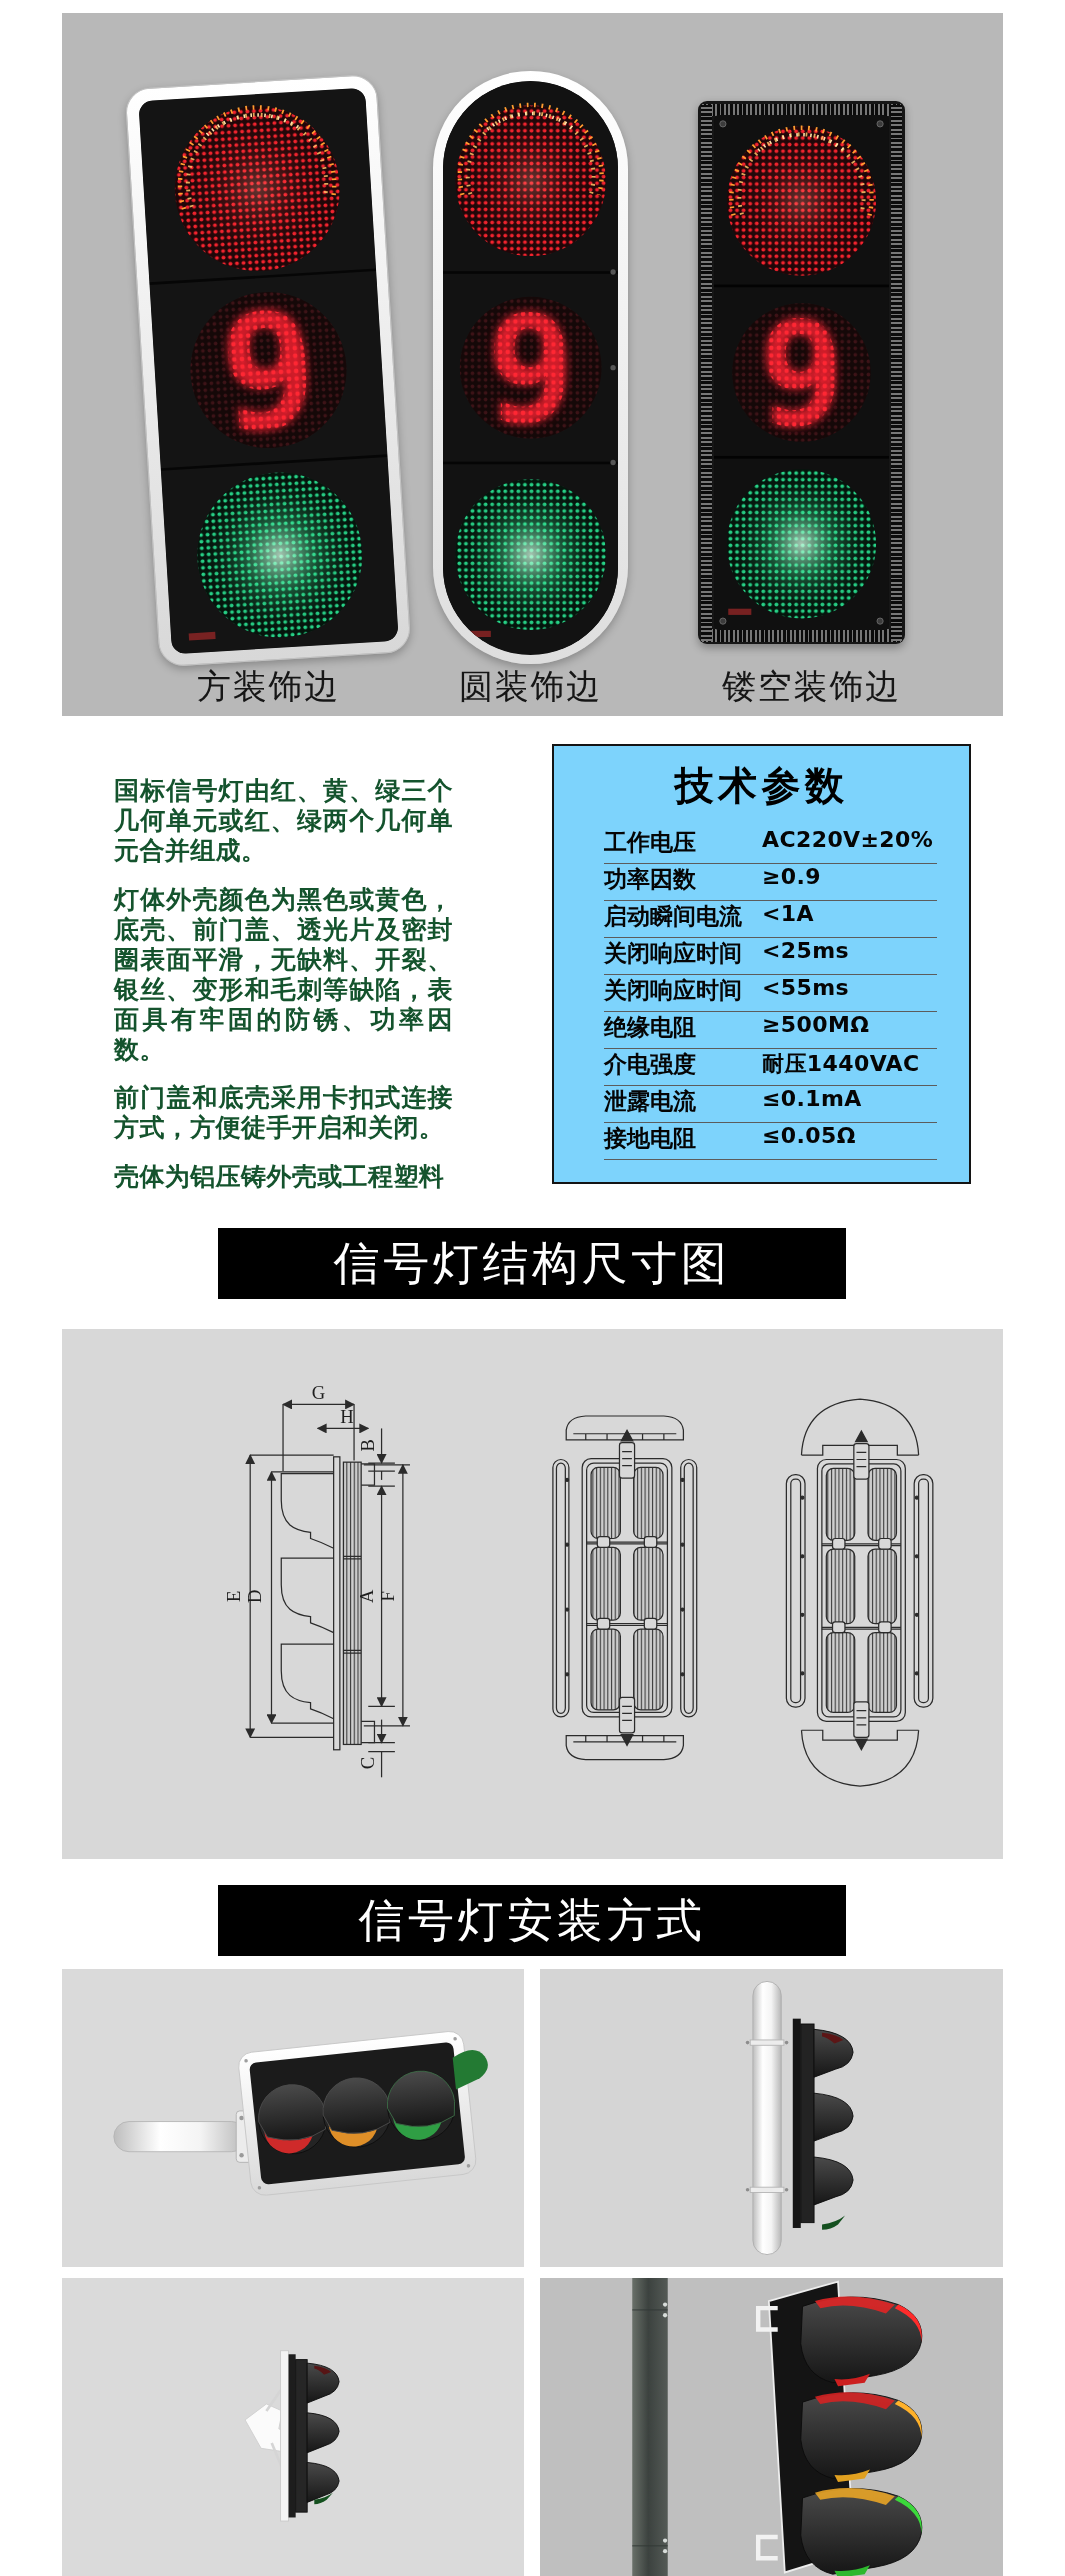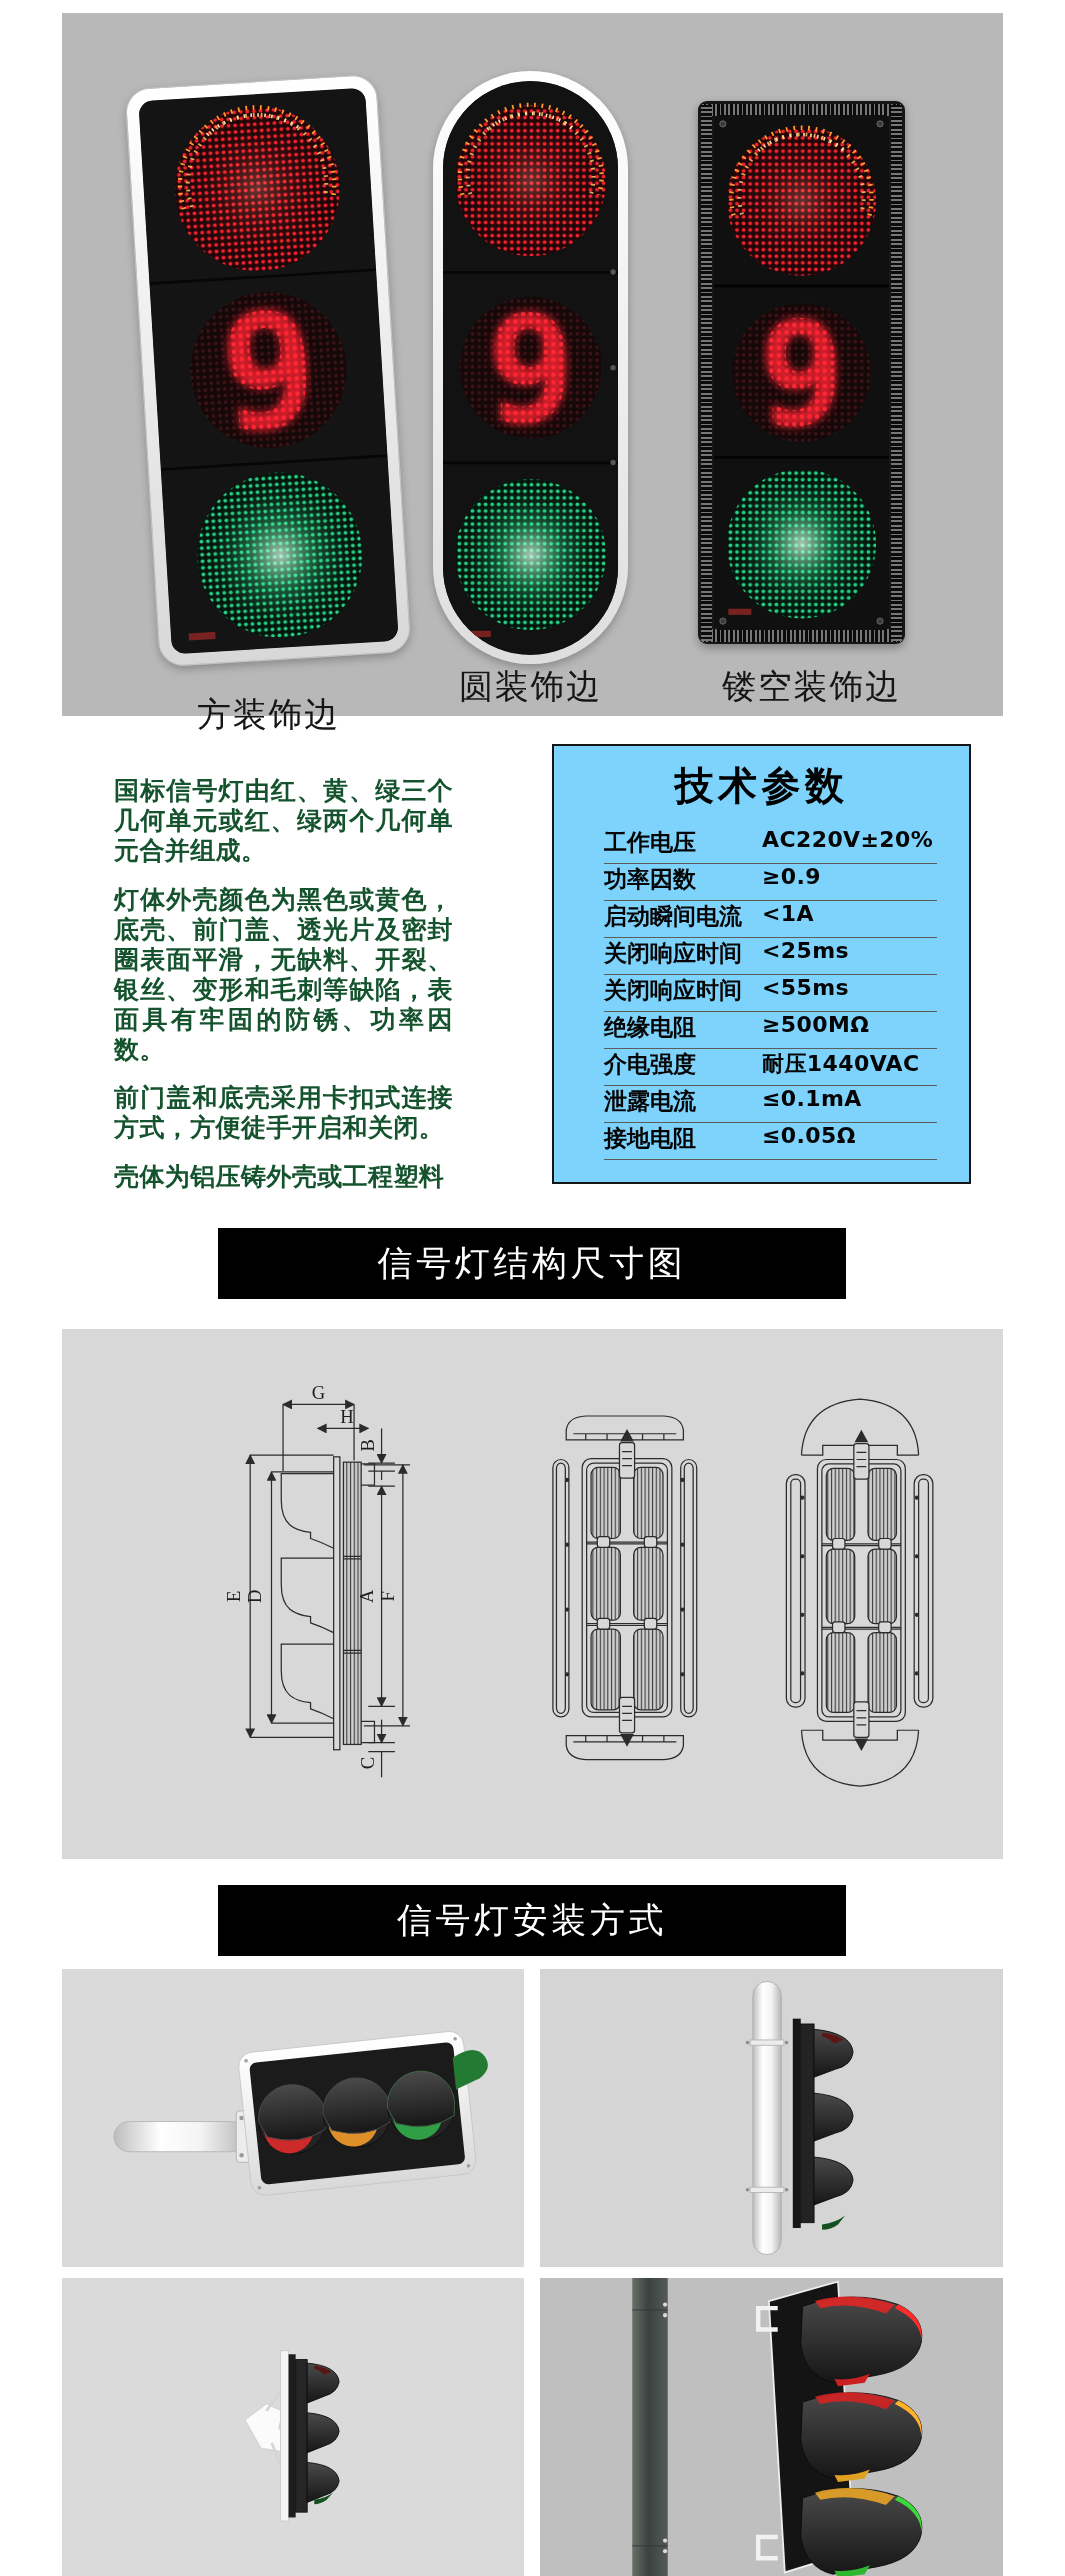--- a/index.html
+++ b/index.html
@@ -24,36 +24,36 @@
   .lv-strip{position:absolute;}
   .lv-t{left:3.6px;right:3.6px;top:2.7px;height:12.4px;background:repeating-linear-gradient(90deg,#777 0 1.8px,#0b0b0b 1.8px 4.4px);}
   .lv-b{left:3.6px;right:3.6px;bottom:2.7px;height:12.4px;background:repeating-linear-gradient(90deg,#777 0 1.8px,#0b0b0b 1.8px 4.4px);}
   .lv-l{top:3.6px;bottom:3.6px;left:2.7px;width:11.5px;background:repeating-linear-gradient(0deg,#777 0 1.8px,#0b0b0b 1.8px 4.4px);}
   .lv-r{top:3.6px;bottom:3.6px;right:2.7px;width:11.5px;background:repeating-linear-gradient(0deg,#777 0 1.8px,#0b0b0b 1.8px 4.4px);}
   .light-frame-lv .face-wrap{position:absolute;left:16px;top:14px;right:16px;bottom:14px;
       background:#101010;border-radius:5.3px;overflow:hidden;}
   .face-wrap svg{display:block;width:100%;height:100%;}
   .trim-label{position:absolute;top:651px;text-align:center;font-size:34px;font-weight:500;
       color:#161616;letter-spacing:1.8px;}
-  .tl1{left:78px;width:257px;margin-top:28px;} .tl2{left:342px;width:253px;} .tl3{left:621px;width:257px;}
+  .tl1{left:78px;width:257px;} .tl2{left:342px;width:253px;} .tl3{left:621px;width:257px;}
   
   .desc{left:114px;top:776px;width:339px;font-size:25px;font-weight:700;line-height:30px;
       text-align:justify;color:#14532d;letter-spacing:0.4px;}
   .desc p{margin:0 0 18.6px 0;}
   .spec{left:552px;top:744px;width:419px;height:440px;background:#7dd3fc;
       border:2.7px solid #141414;box-sizing:border-box;}
   .spec-title{margin-top:13.3px;text-align:center;font-size:39px;font-weight:700;
       letter-spacing:4.4px;color:#000;}
   .spec-rows{margin:13.3px 32px 0 50px;}
   .srow{height:36px;display:flex;align-items:flex-start;border-bottom:1.8px solid #5c5c5c;}
   .sl{width:158px;font-size:23px;font-weight:700;color:#050505;flex:none;}
   .sv{font-size:22px;font-weight:700;color:#050505;letter-spacing:0.4px;}
   
   .banner{left:218px;width:628px;height:71px;background:#000;color:#fff;text-align:center;
-      line-height:71px;font-size:35px;font-weight:500;letter-spacing:3.6px;}
+      line-height:71px;font-size:46px;font-weight:500;letter-spacing:3.6px;}
   .b1{top:1228px;} .b2{top:1885px;}
   
   .panel-draw{left:62px;top:1329px;width:941px;height:530px;background:#d8d8d8;}
   
   .pinstall{overflow:hidden;}
   .p1{left:62px;top:1969px;width:462px;height:298px;background:#dadada;}
   .p2{left:540px;top:1969px;width:463px;height:298px;background:#d5d5d5;}
   .p3{left:62px;top:2278px;width:462px;height:298px;background:#dadada;}
   .p4{left:540px;top:2278px;width:463px;height:298px;background:#bfbfbf;}
   .pinstall svg{display:block;width:100%;height:100%;}

